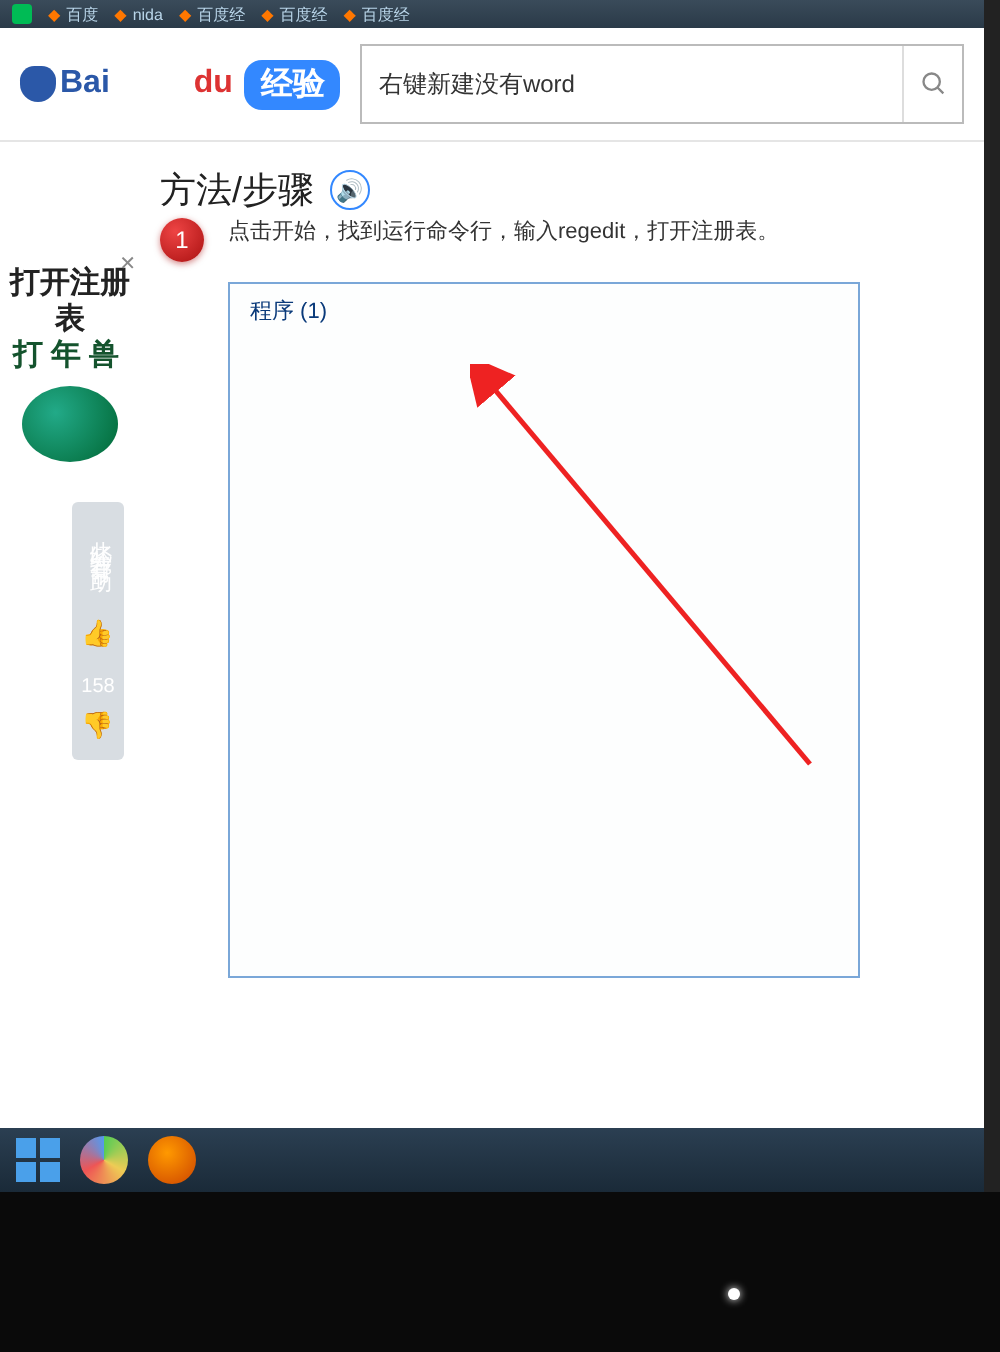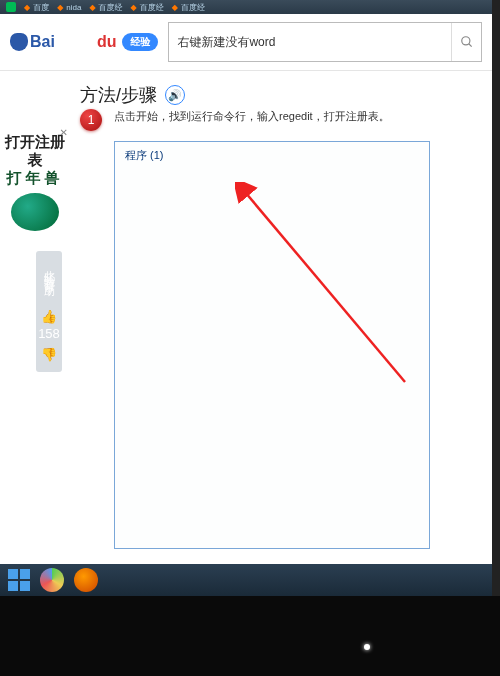--- a/index.html
+++ b/index.html
@@ -46,21 +46,21 @@
     }
     .logo .paw {
       width: 18px; height: 18px;
       background: #2b58a8;
       border-radius: 40% 40% 50% 50%;
       position: relative;
     }
     .logo .red { color: #d33; margin-left: 40px; }
     .logo .jy {
       background: #3388ff; color: #fff;
-      border-radius: 9px; font-size: 10px;
+      border-radius: 9px; font-size: 16px;
       padding: 2px 8px; margin-left: 4px;
     }
     .searchbox {
       flex: 1;
       display: flex;
       border: 1px solid #bbb;
       height: 40px;
     }
     .searchbox input {
       flex: 1; border: none; outline: none;
@@ -101,21 +101,21 @@
       width: 26px;
       background: #d8dde2;
       border-radius: 3px;
       display: flex; flex-direction: column; align-items: center;
       padding: 10px 0;
       color: #fff;
       font-size: 11px;
     }
     .feedback-rail .vtext { writing-mode: vertical-rl; letter-spacing: 3px; color: #fefefe; margin-bottom: 10px; }
     .feedback-rail .thumb { font-size: 13px; margin-top: 6px; }
-    .feedback-rail .cnt { font-size: 13px; margin-top: 2px; }
+    .feedback-rail .cnt { font-size: 10px; margin-top: 14px; }
     .section-title {
       font-size: 18px;
       color: #222;
       display: flex;
       align-items: center;
       gap: 8px;
       margin-bottom: 1px;
     }
     .section-title .sound {
       width: 20px; height: 20px;
@@ -137,21 +137,21 @@
       display: flex; align-items: center; justify-content: center;
       margin-top: 1px;
       box-shadow: 0 1px 3px rgba(170,20,20,.5);
     }
     .step .txt {
       font-size: 11px; color: #333; line-height: 1.6;
     }
     .shot {
       margin-left: 34px;
       width: 316px;
-      height: 408px;
+      height: 348px;
       border: 1px solid #7aa7d8;
       background: #fdfefe;
       position: relative;
       overflow: hidden;
     }
     .shot .prog-label {
       font-size: 11px; color: #0a3a7a;
       padding: 6px 10px 4px;
     }
     .shot .result {

